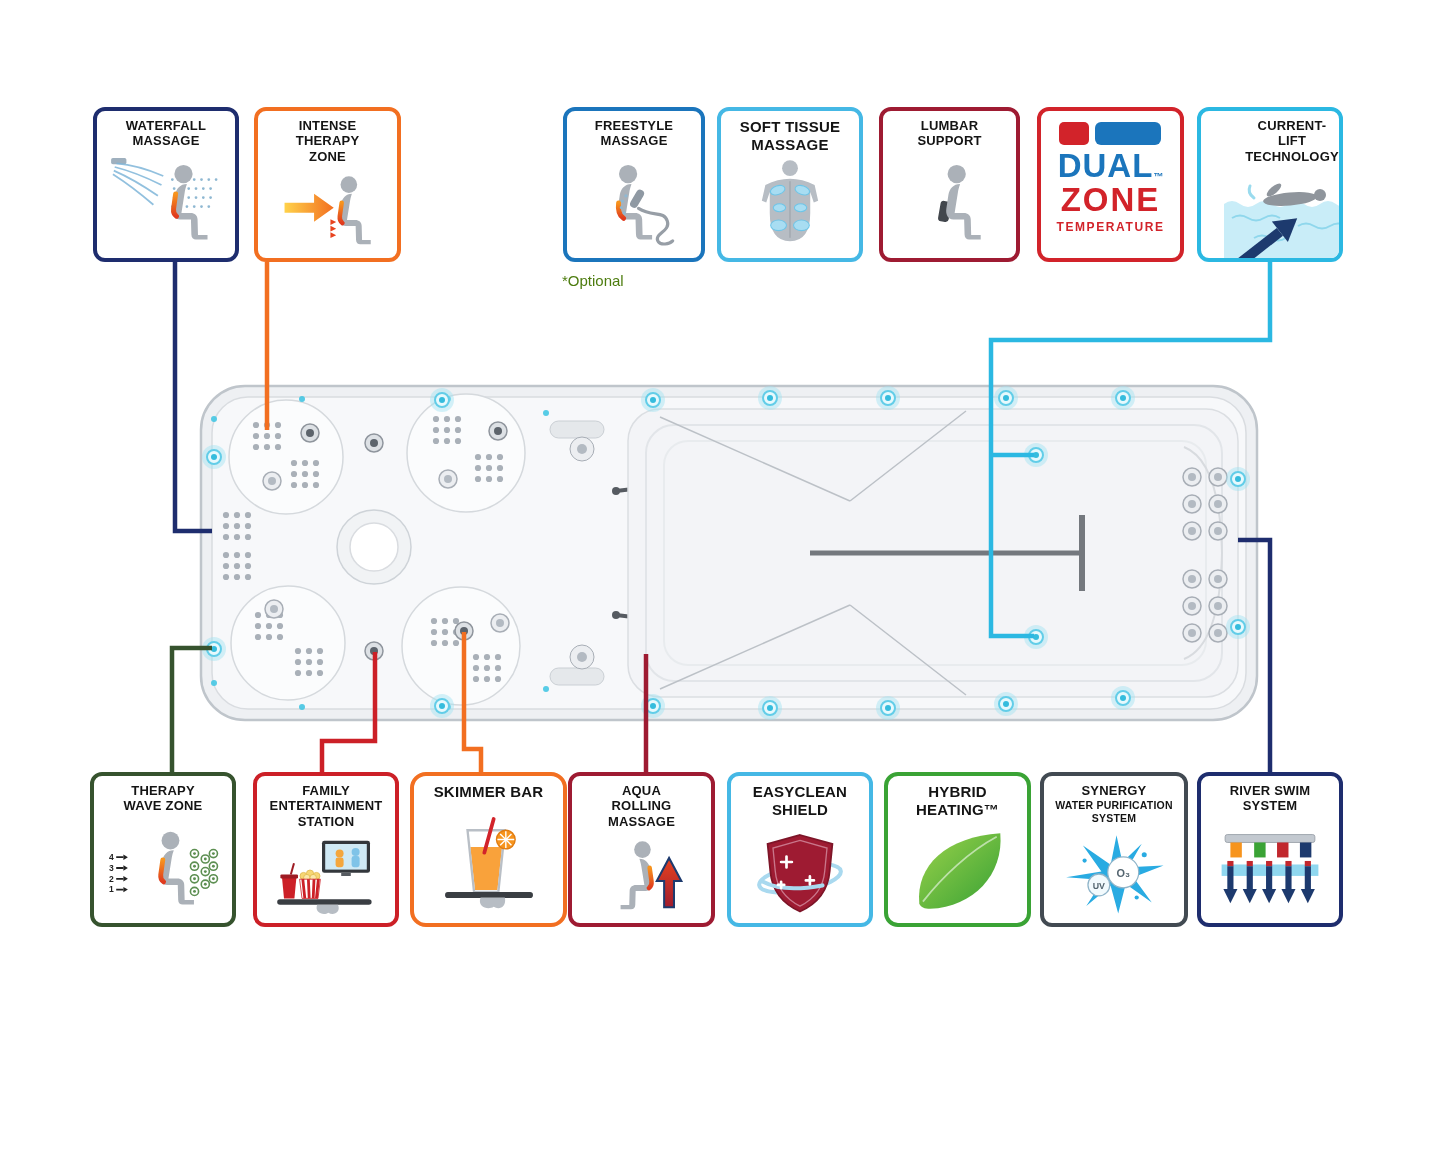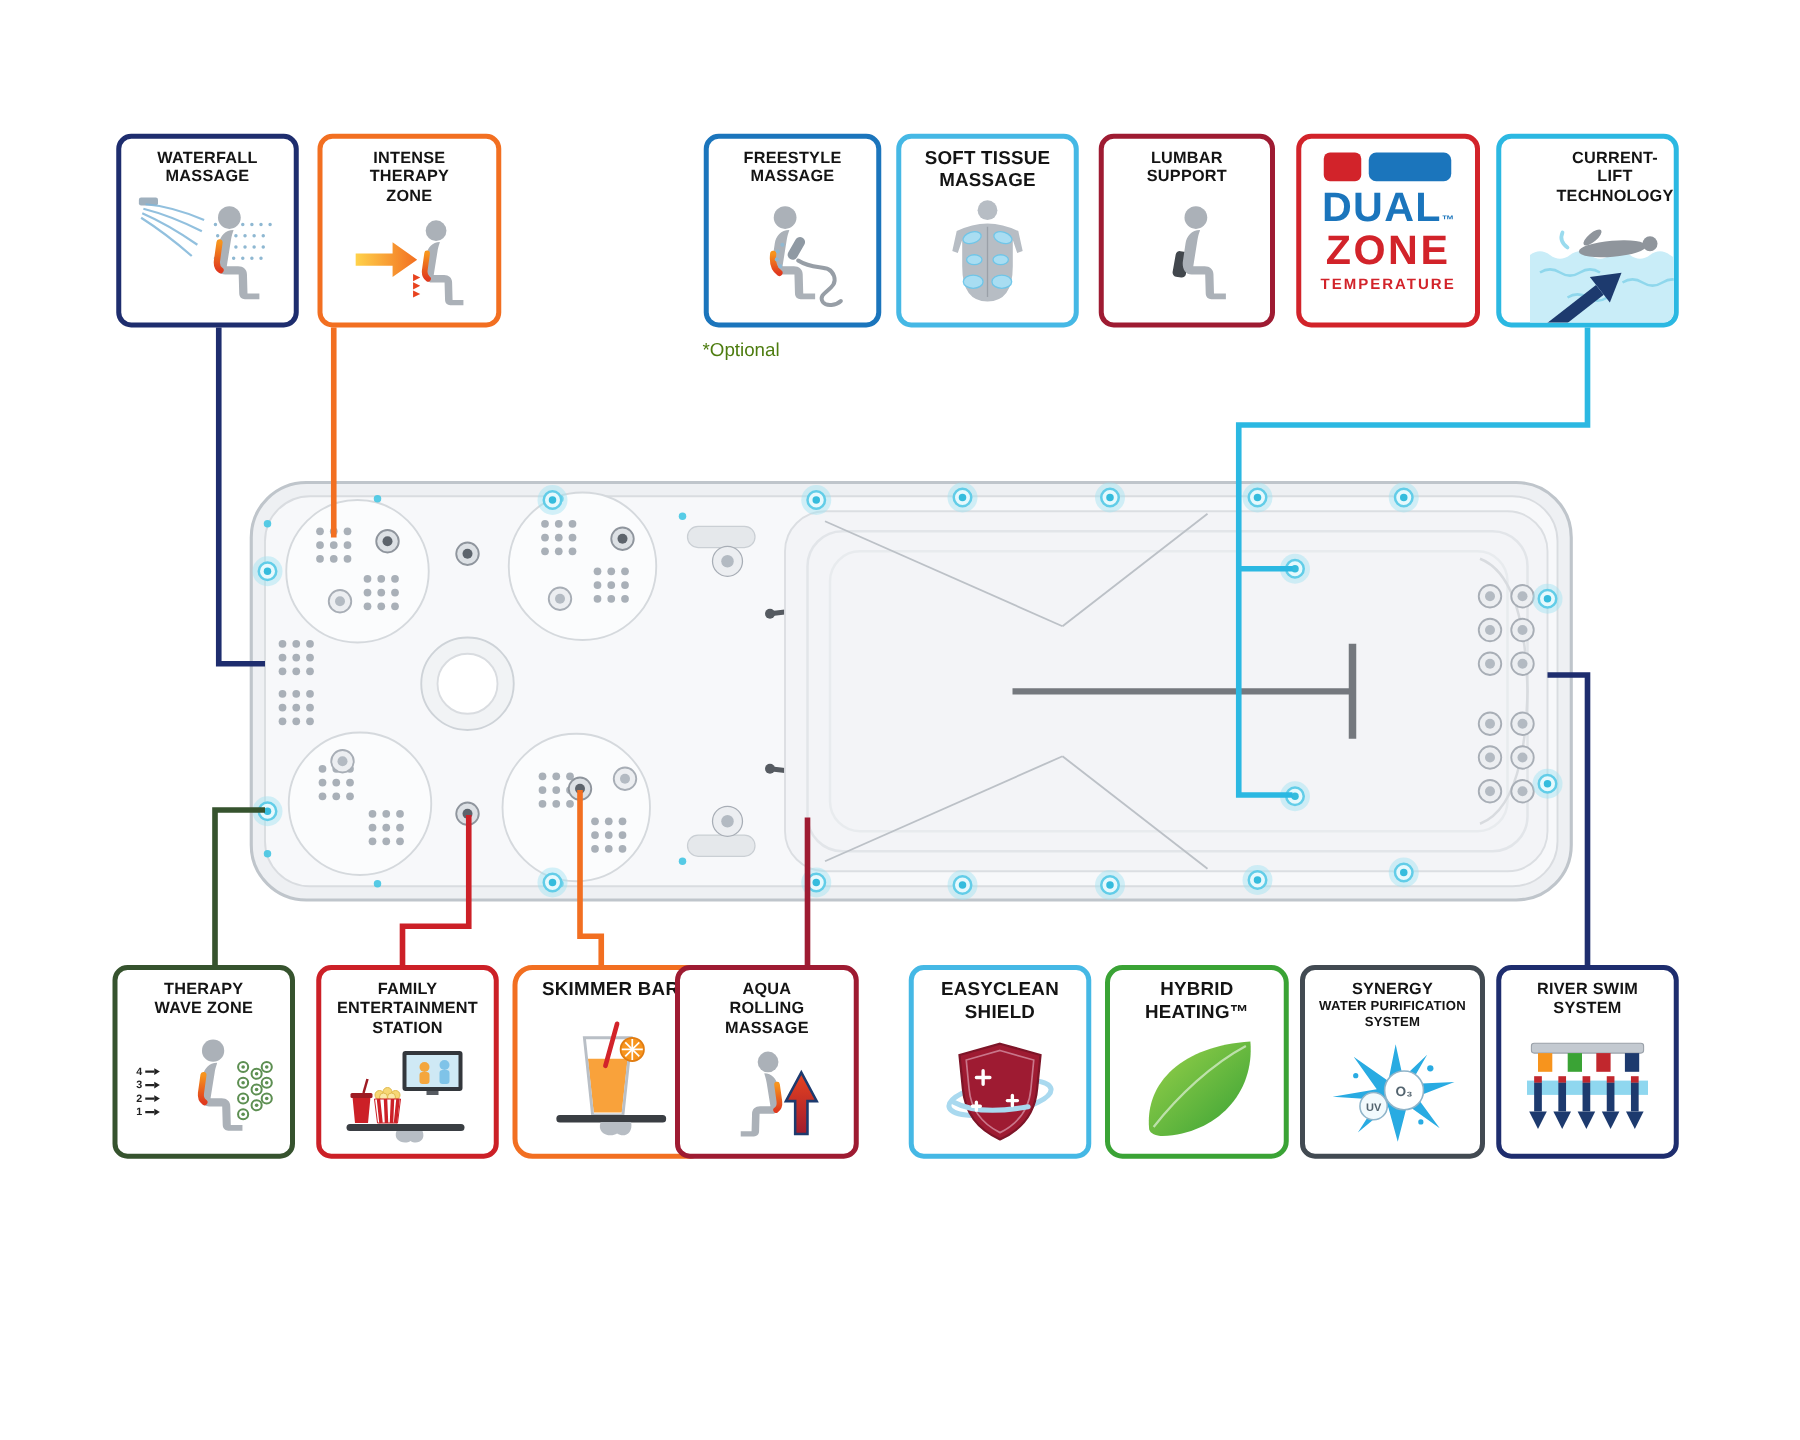--- a/index.html
+++ b/index.html
@@ -456,21 +456,21 @@
             <line x1="70" y1="26" x2="88" y2="26"></line>
           <line x1="73" y1="20" x2="85" y2="32"></line>
             <line x1="85" y1="20" x2="73" y2="32"></line>
         </g>
         <rect x="14" y="82" width="94" height="6.5" rx="3" fill="#3a3e43"></rect>
         <path d="M52,88 C48,98 60,102 66,98 C72,102 80,98 78,88 Z" fill="#b7bdc4"></path>
       </svg>
     </div>
   </div>
 
-  <div class="callout" style="left: 540px; top: 772px; width: 147px; height: 155px; border-color: rgb(158, 27, 50);">
+  <div class="callout" style="left: 568px; top: 772px; width: 147px; height: 155px; border-color: rgb(158, 27, 50);">
     <div class="box-label">AQUA
 ROLLING
 MASSAGE</div>
     <div class="icon-wrap">
       <svg width="118" height="82" viewBox="0 0 122 100">
         <g transform="translate(114,4) scale(-0.92,0.92)">
             <use href="#g-person"></use>
             <use href="#g-accent"></use>
           </g>
         <polygon points="79,56 94,28 109,56 100,56 100,88 88,88 88,56" fill="url(#gradredv)" stroke="#1d3a6e" stroke-width="2.5"></polygon>

